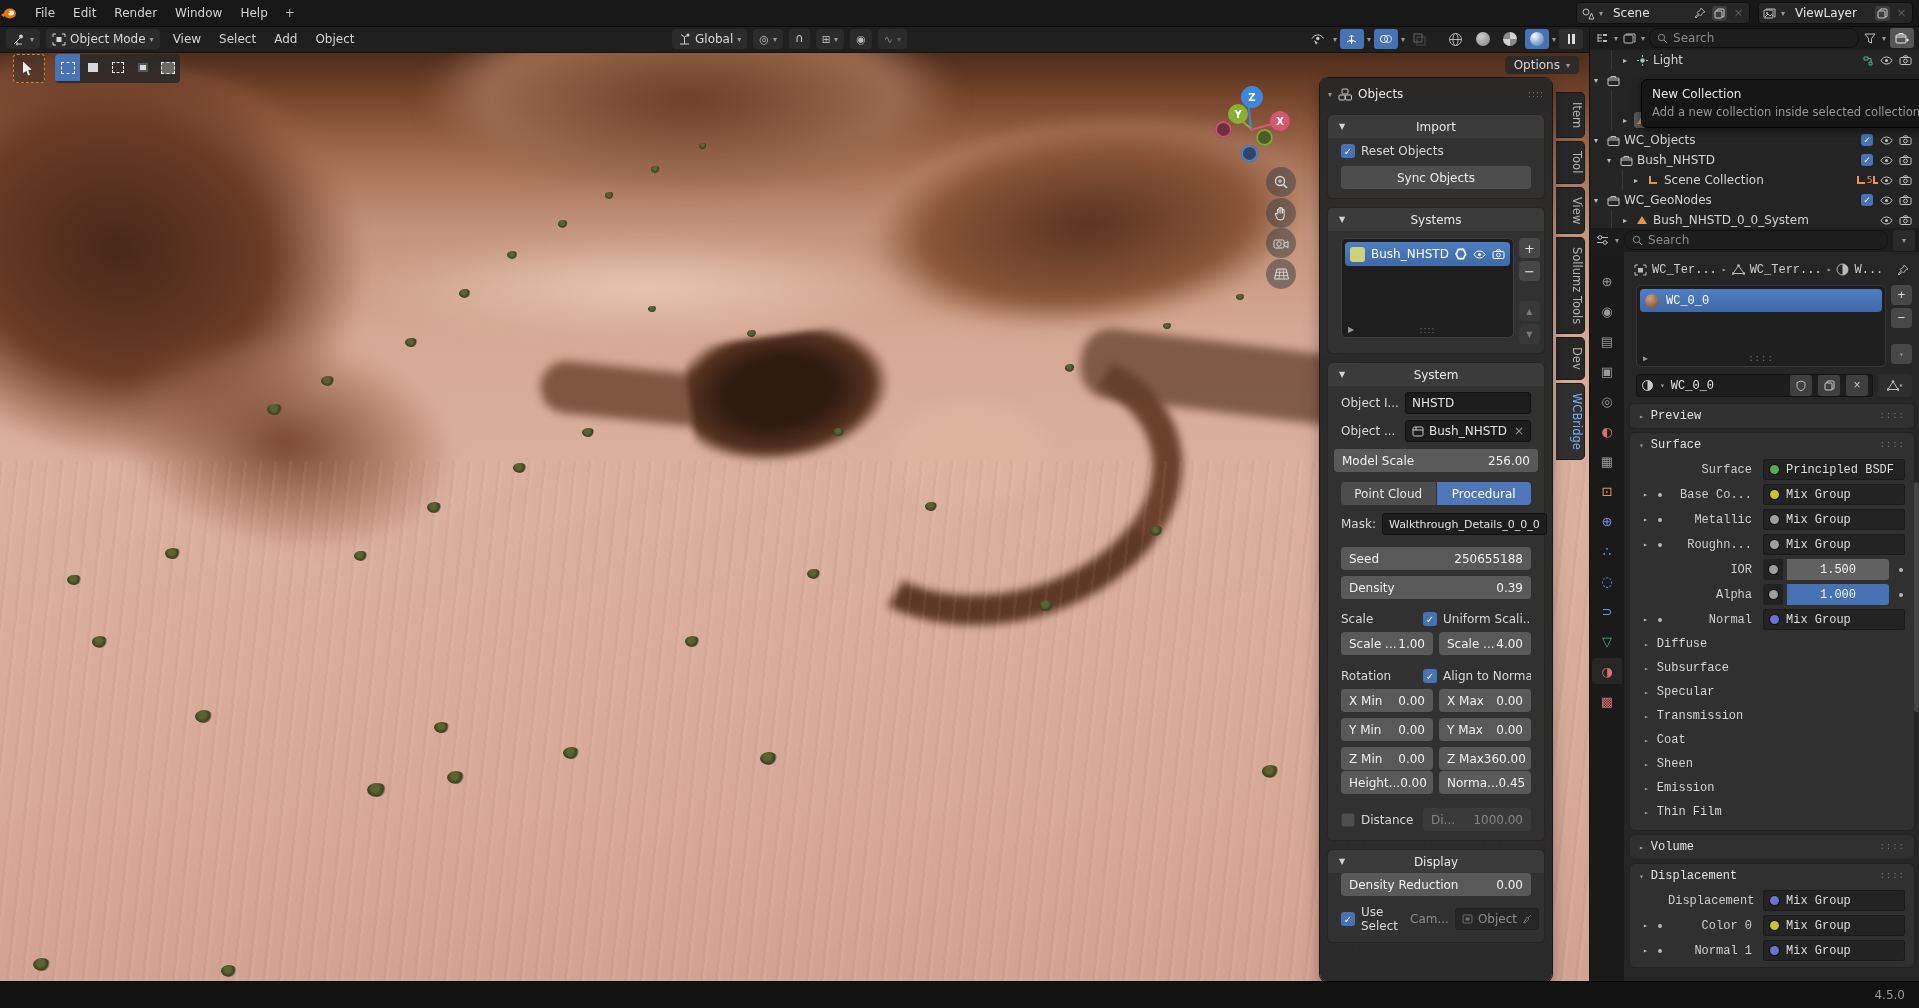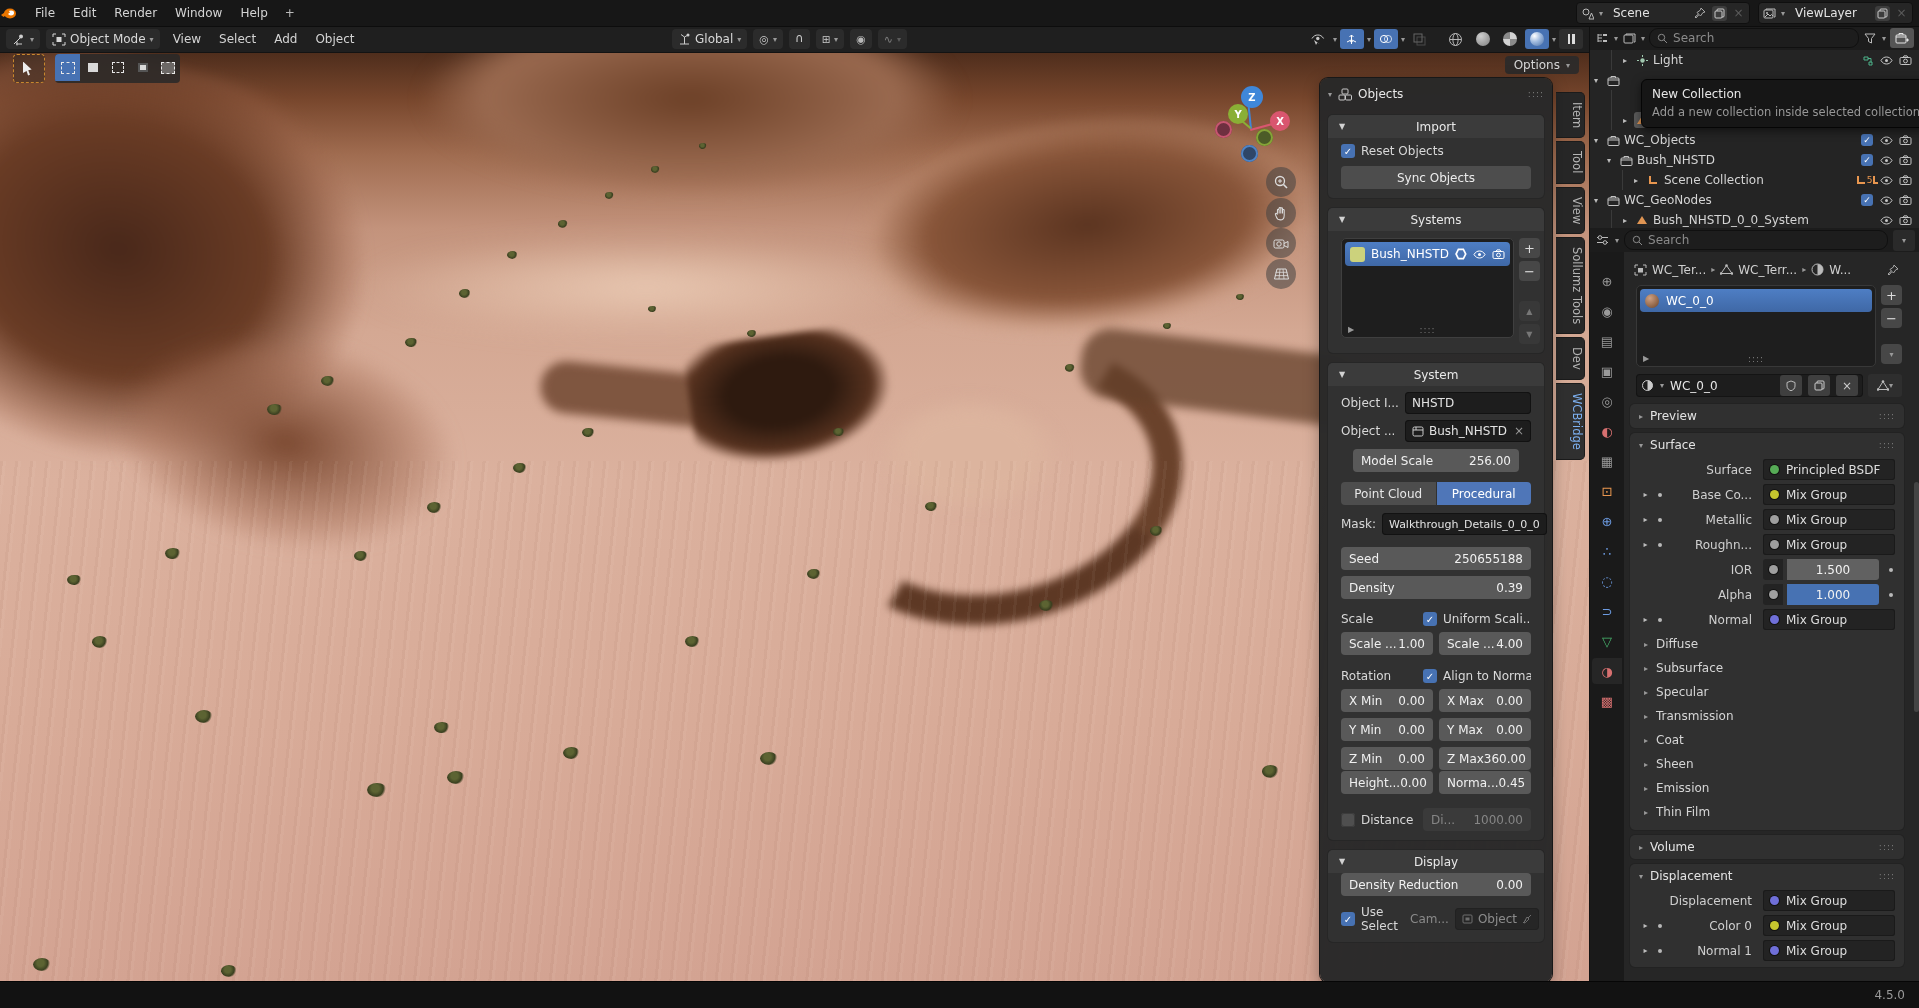--- a/index.html
+++ b/index.html
@@ -92,21 +92,21 @@
   .tooltip{position:absolute;left:51px;top:29px;width:276px;background:#161616;border:1px solid #050505;box-shadow:0 3px 10px rgba(0,0,0,.5);border-radius:6px;padding:7px 10px 8px;z-index:5;}
   .tooltip .tt-t{color:#e6e6e6;margin-bottom:4px;}
   .tooltip .tt-d{color:#979797;font-size:11.5px;}
   
   .props{position:absolute;left:0;top:202px;width:330px;bottom:0;background:#262626;display:flex;flex-direction:column;}
   .p-header{height:24px;background:#1c1c1c;display:flex;align-items:center;gap:5px;padding:0 5px;}
   .p-body{flex:1;display:flex;overflow:hidden;}
   .p-tabs{width:34px;background:#1a1a1a;display:flex;flex-direction:column;align-items:center;padding-top:16px;gap:4px;}
   .ptab{width:30px;height:26px;display:flex;align-items:center;justify-content:center;font-size:13px;border-radius:4px 0 0 4px;}
   .ptab.active{background:#262626;}
-  .p-content{flex:1;position:relative;overflow:hidden;padding:2px 12px 0 2px;}
+  .p-content{flex:1;position:relative;overflow:hidden;padding:2px 2px 0 2px;font-family:Liberation Mono, monospace;}
   .bcrumb{display:flex;align-items:center;gap:5px;padding:8px 8px 6px;color:#cfcfcf;white-space:nowrap;}
   .slotwrap{display:flex;gap:5px;padding:2px 6px 0 10px;}
   .slotlist{flex:1;background:#1e1e1e;border:1px solid #383838;border-radius:5px;height:80px;position:relative;}
   .slotrow{margin:3px;height:23px;background:linear-gradient(180deg,#4e7ec4,#3f68a6);border-radius:4px;display:flex;align-items:center;gap:7px;padding:0 5px;color:#fff;}
   .matsphere{width:14px;height:14px;border-radius:50%;background:radial-gradient(circle at 35% 30%,#cfa183,#8a5f42 70%,#5e3c28);flex:none;}
   .matrow{display:flex;align-items:center;gap:5px;padding:7px 6px 2px 10px;}
   .dfield{flex:1;height:23px;background:#1d1d1d;border-radius:4px;display:flex;align-items:center;gap:6px;padding:0 5px;color:#e6e6e6;box-shadow:inset 0 0 0 1px #141414;}
   .sqbtn{width:22px;height:21px;background:#3f3f3f;border-radius:3px;display:flex;align-items:center;justify-content:center;color:#ccc;}
   .prop-panel{background:#303030;border-radius:5px;margin:5px 4px 0;box-shadow:0 0 0 1px #222;}
   .pp-h{height:24px;display:flex;align-items:center;gap:7px;padding:0 9px;color:#e3e3e3;}
@@ -501,21 +501,21 @@
           <span style="width:58px;white-space:nowrap;overflow:hidden">Object ...</span>
           <div class="field" style="flex:1">
             <svg width="12" height="11">
                 <rect x="1" y="1" width="10" height="9" rx="1.5" fill="none" stroke="#ccc"></rect>
                 <path d="M1 4h10M4 1v3" stroke="#ccc"></path>
               </svg>
             <span style="flex:1">Bush_NHSTD</span>
             <span style="color:#999">×</span>
           </div>
         </div>
-        <div class="slider" style="margin:7px 25px 0">
+        <div class="slider" style="margin:7px 6px 0">
           <span>Model Scale</span>
             <span>256.00</span>
         </div>
         <div class="seg">
           <div>
               <span>Point Cloud</span>
             </div>
           <div class="on">
               <span>Procedural</span>
             </div>

